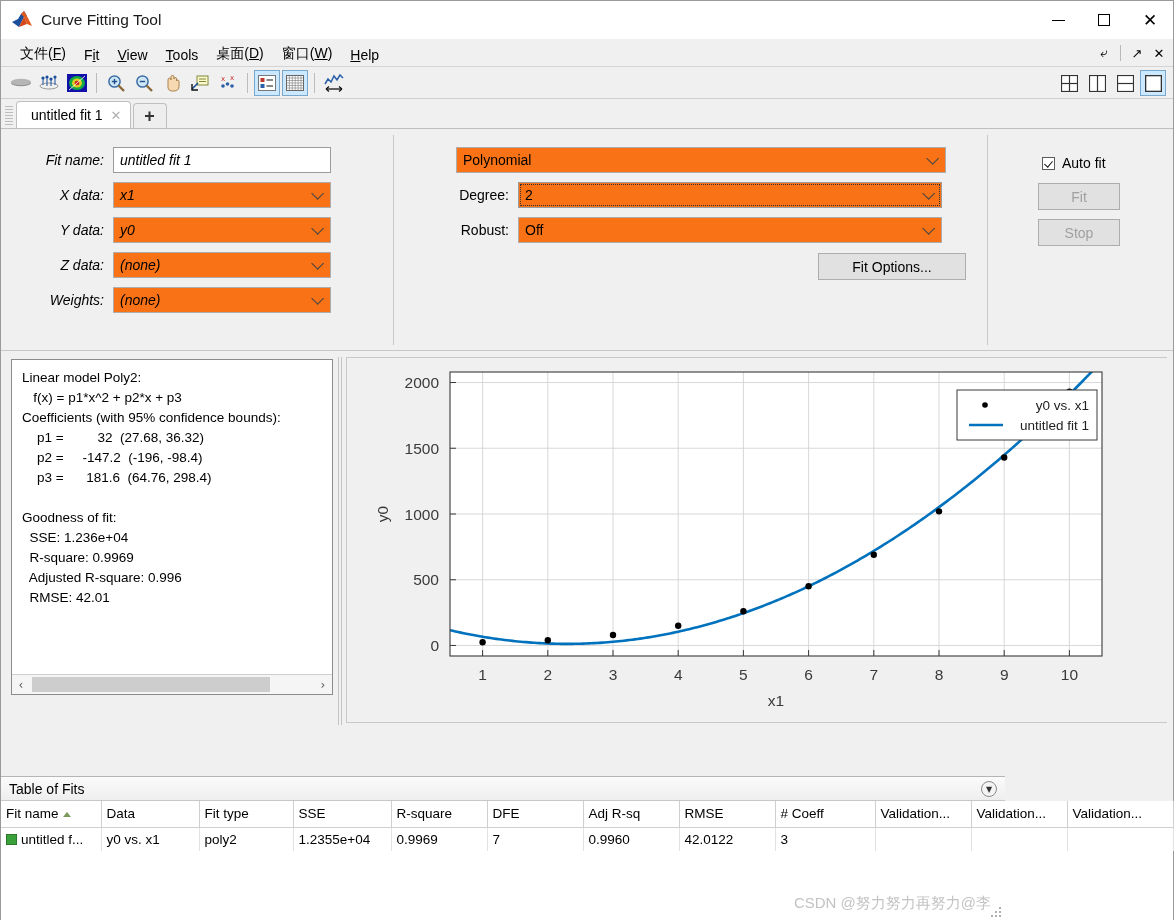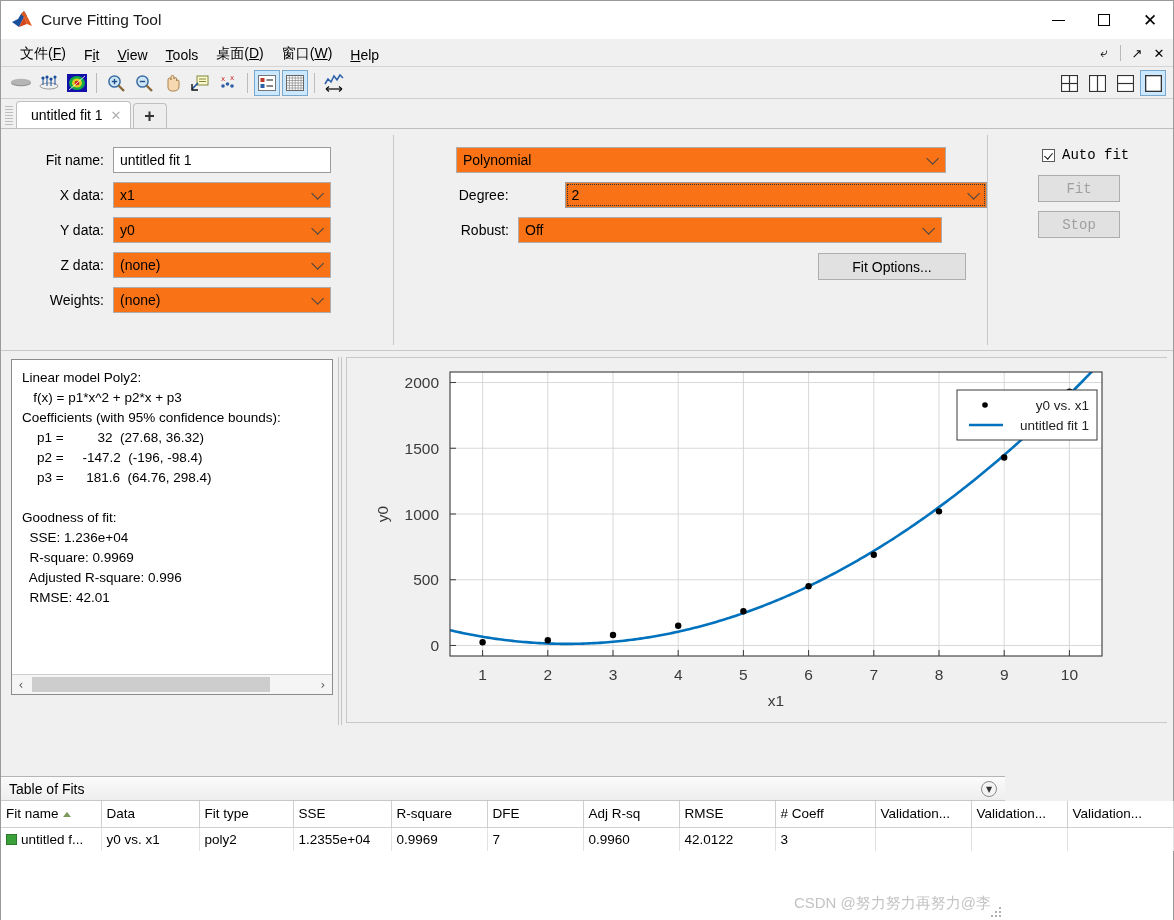--- a/index.html
+++ b/index.html
@@ -86,25 +86,25 @@
     border-radius:4px 4px 0 0;
     display:flex; align-items:center; justify-content:center;
     font-size:18px; color:#333; font-weight:bold;
   }
 
   
   .config {
     height:222px; background:#f0f0f0; position:relative;
     border-bottom:1px solid #c8c8c8;
   }
-  .cfg-left { position:absolute; left:0; top:0; width:392px; height:222px; padding-top:18px; }
+  .cfg-left { position:absolute; left:0; top:0; width:392px; height:222px; padding-top:18px;font-style:italic; }
   .cfg-sep1 { position:absolute; left:392px; top:6px; width:1px; height:210px; background:#c8c8c8; }
   .cfg-mid { position:absolute; left:393px; top:0; width:593px; height:222px; padding-top:18px; }
   .cfg-sep2 { position:absolute; left:986px; top:6px; width:1px; height:210px; background:#c8c8c8; }
-  .cfg-right { position:absolute; left:987px; top:0; width:187px; height:222px; padding-top:18px;font-family:Liberation Mono, monospace; }
+  .cfg-right { position:absolute; left:987px; top:8px; width:187px; height:222px; padding-top:18px; }
 
   .row { display:flex; align-items:center; margin-bottom:9px; }
   .lbl { font-size:14px; text-align:right; padding-right:9px; }
   .cfg-left .lbl { width:112px; }
 
   .txtfield {
     height:26px; background:#fff; border:1px solid #9b9b9b;
     padding:0 6px; font-size:14px; display:flex; align-items:center;
     font-family:"Liberation Sans", sans-serif;
   }
@@ -429,21 +429,21 @@
 
     <div class="cfg-sep1"></div>
 
     <div class="cfg-mid">
       <div class="row" style="margin-left:62px;">
         <div class="combo" style="width:490px;">
           <span>Polynomial</span>
           <span class="caret-thin"></span>
         </div>
       </div>
-      <div class="row" style="margin-left:0;gap:47px;">
+      <div class="row" style="margin-left:0;">
         <div class="lbl" style="width:124px;">Degree:</div>
         <div class="combo focused" style="width:424px;">
           <span>2</span>
           <span class="caret-thin"></span>
         </div>
       </div>
       <div class="row" style="margin-left:0;">
         <div class="lbl" style="width:124px;">Robust:</div>
         <div class="combo" style="width:424px;">
           <span>Off</span>

